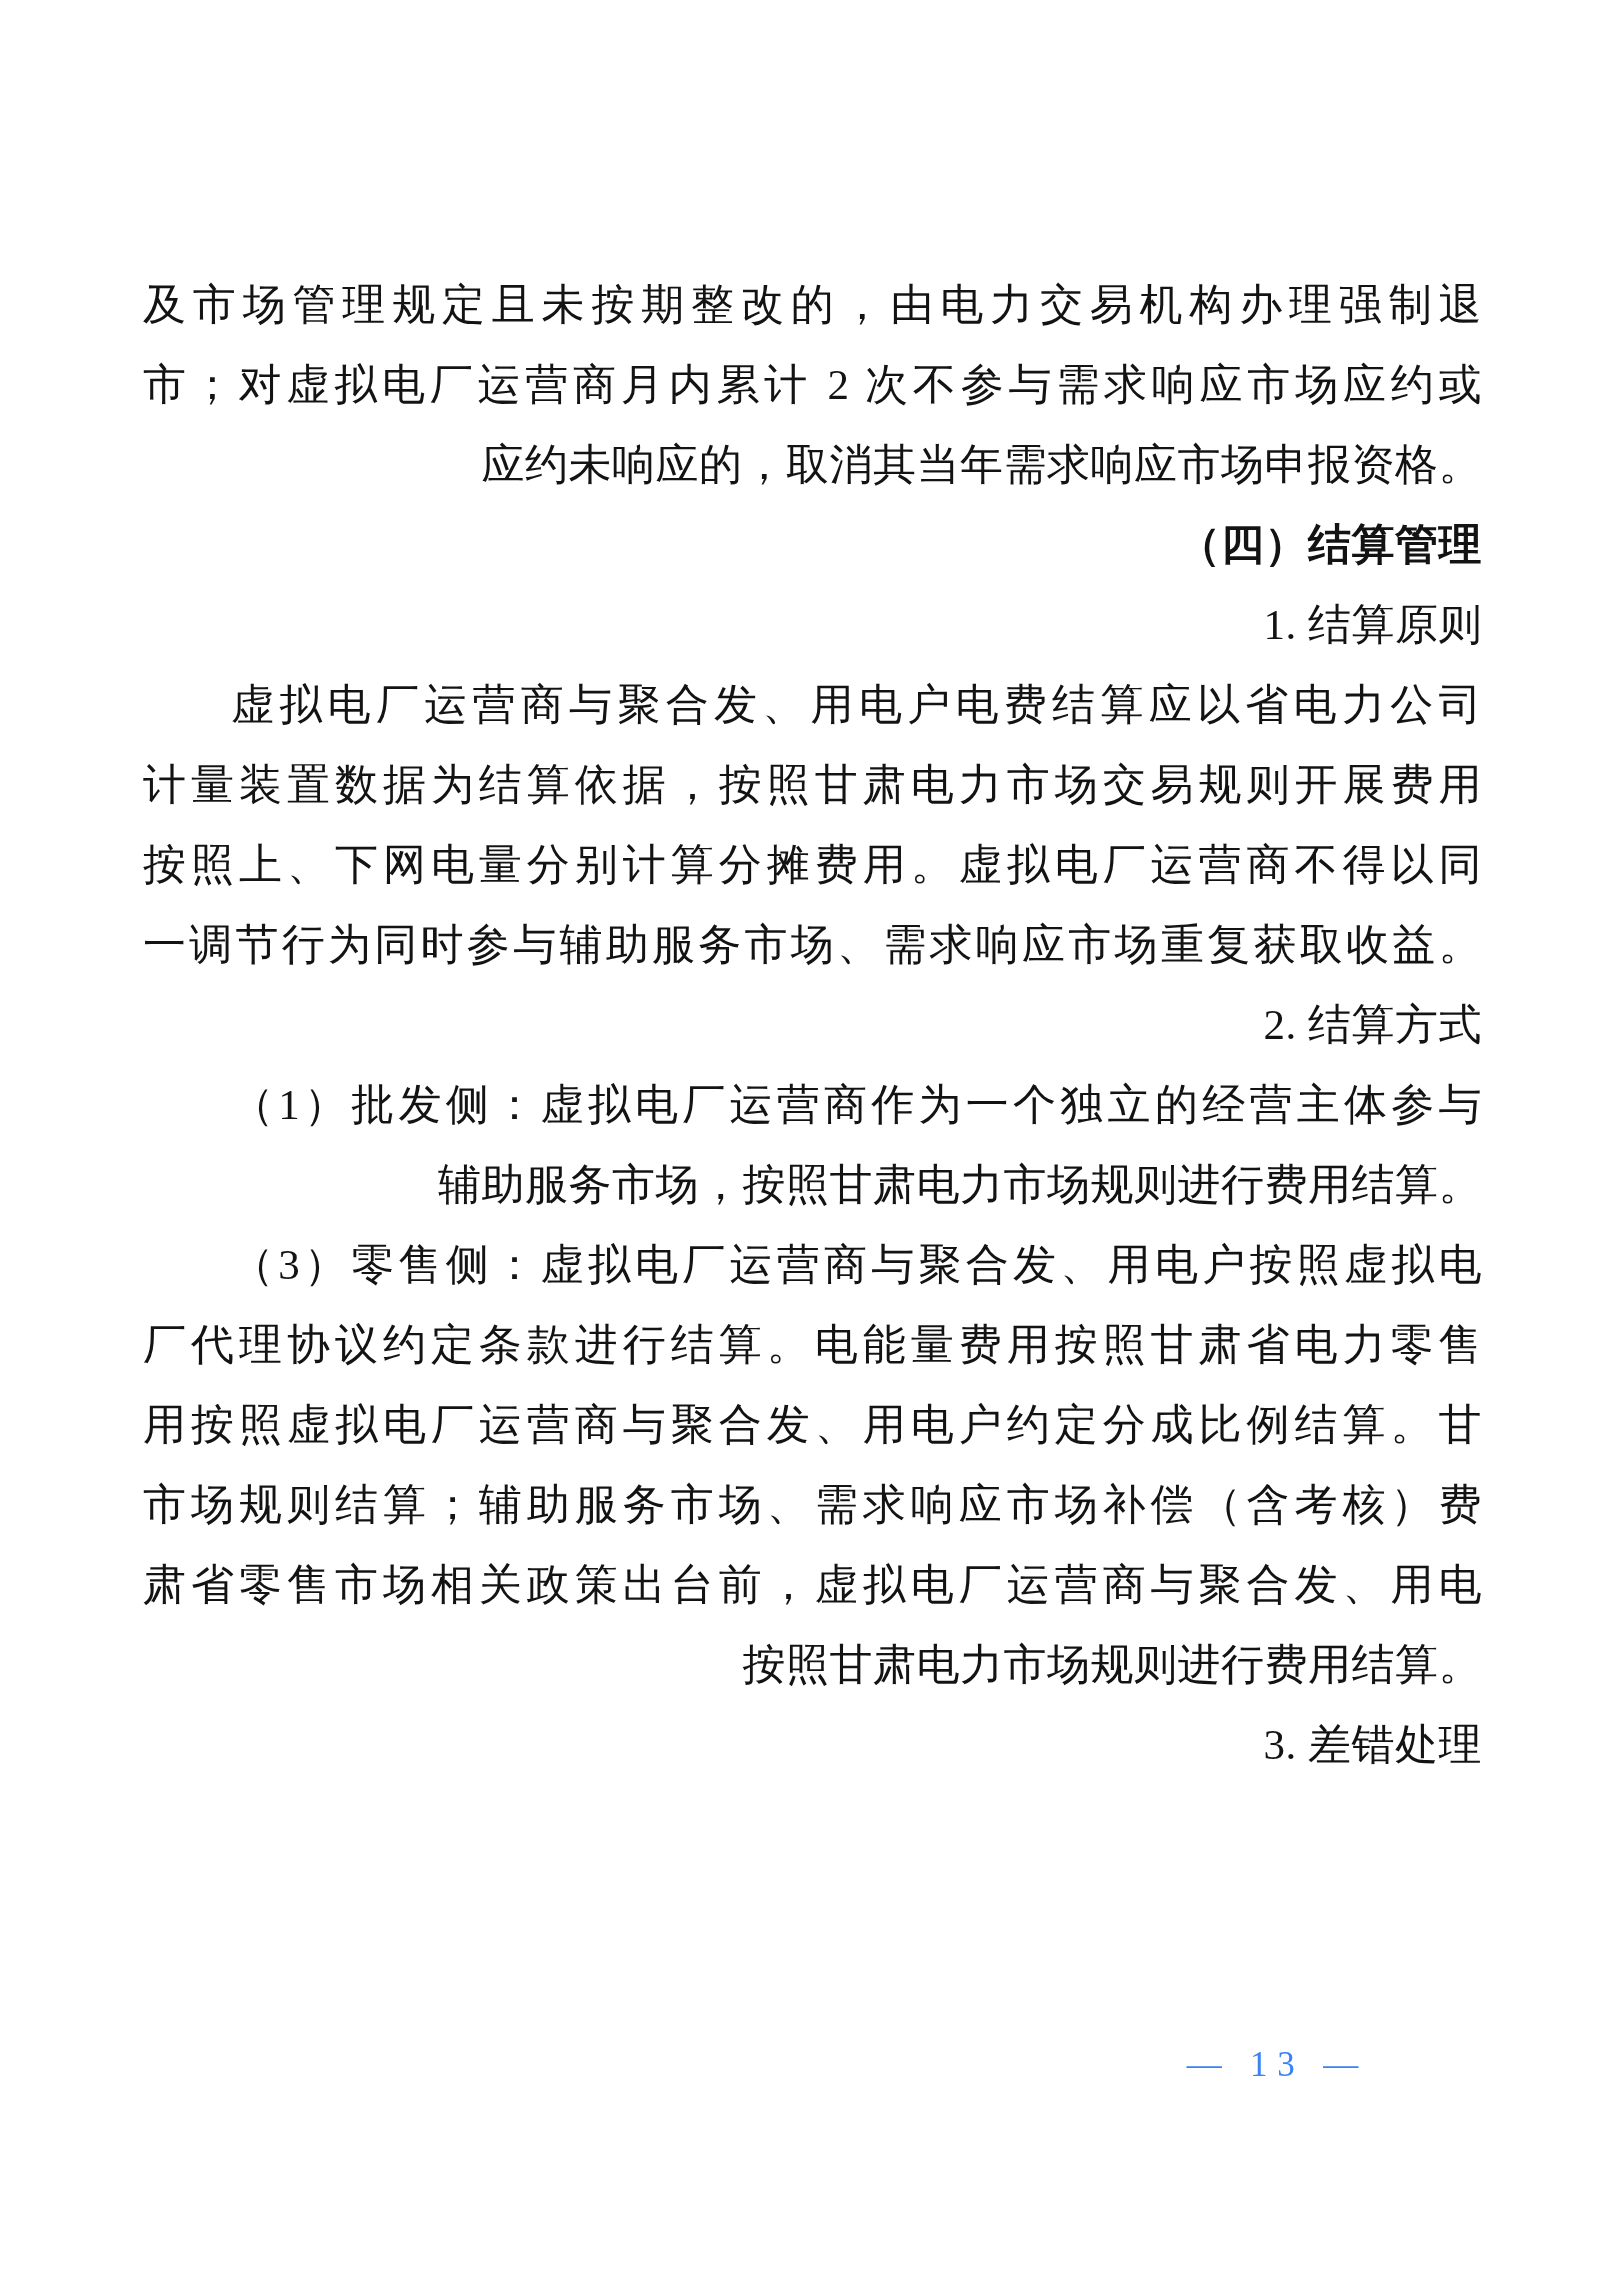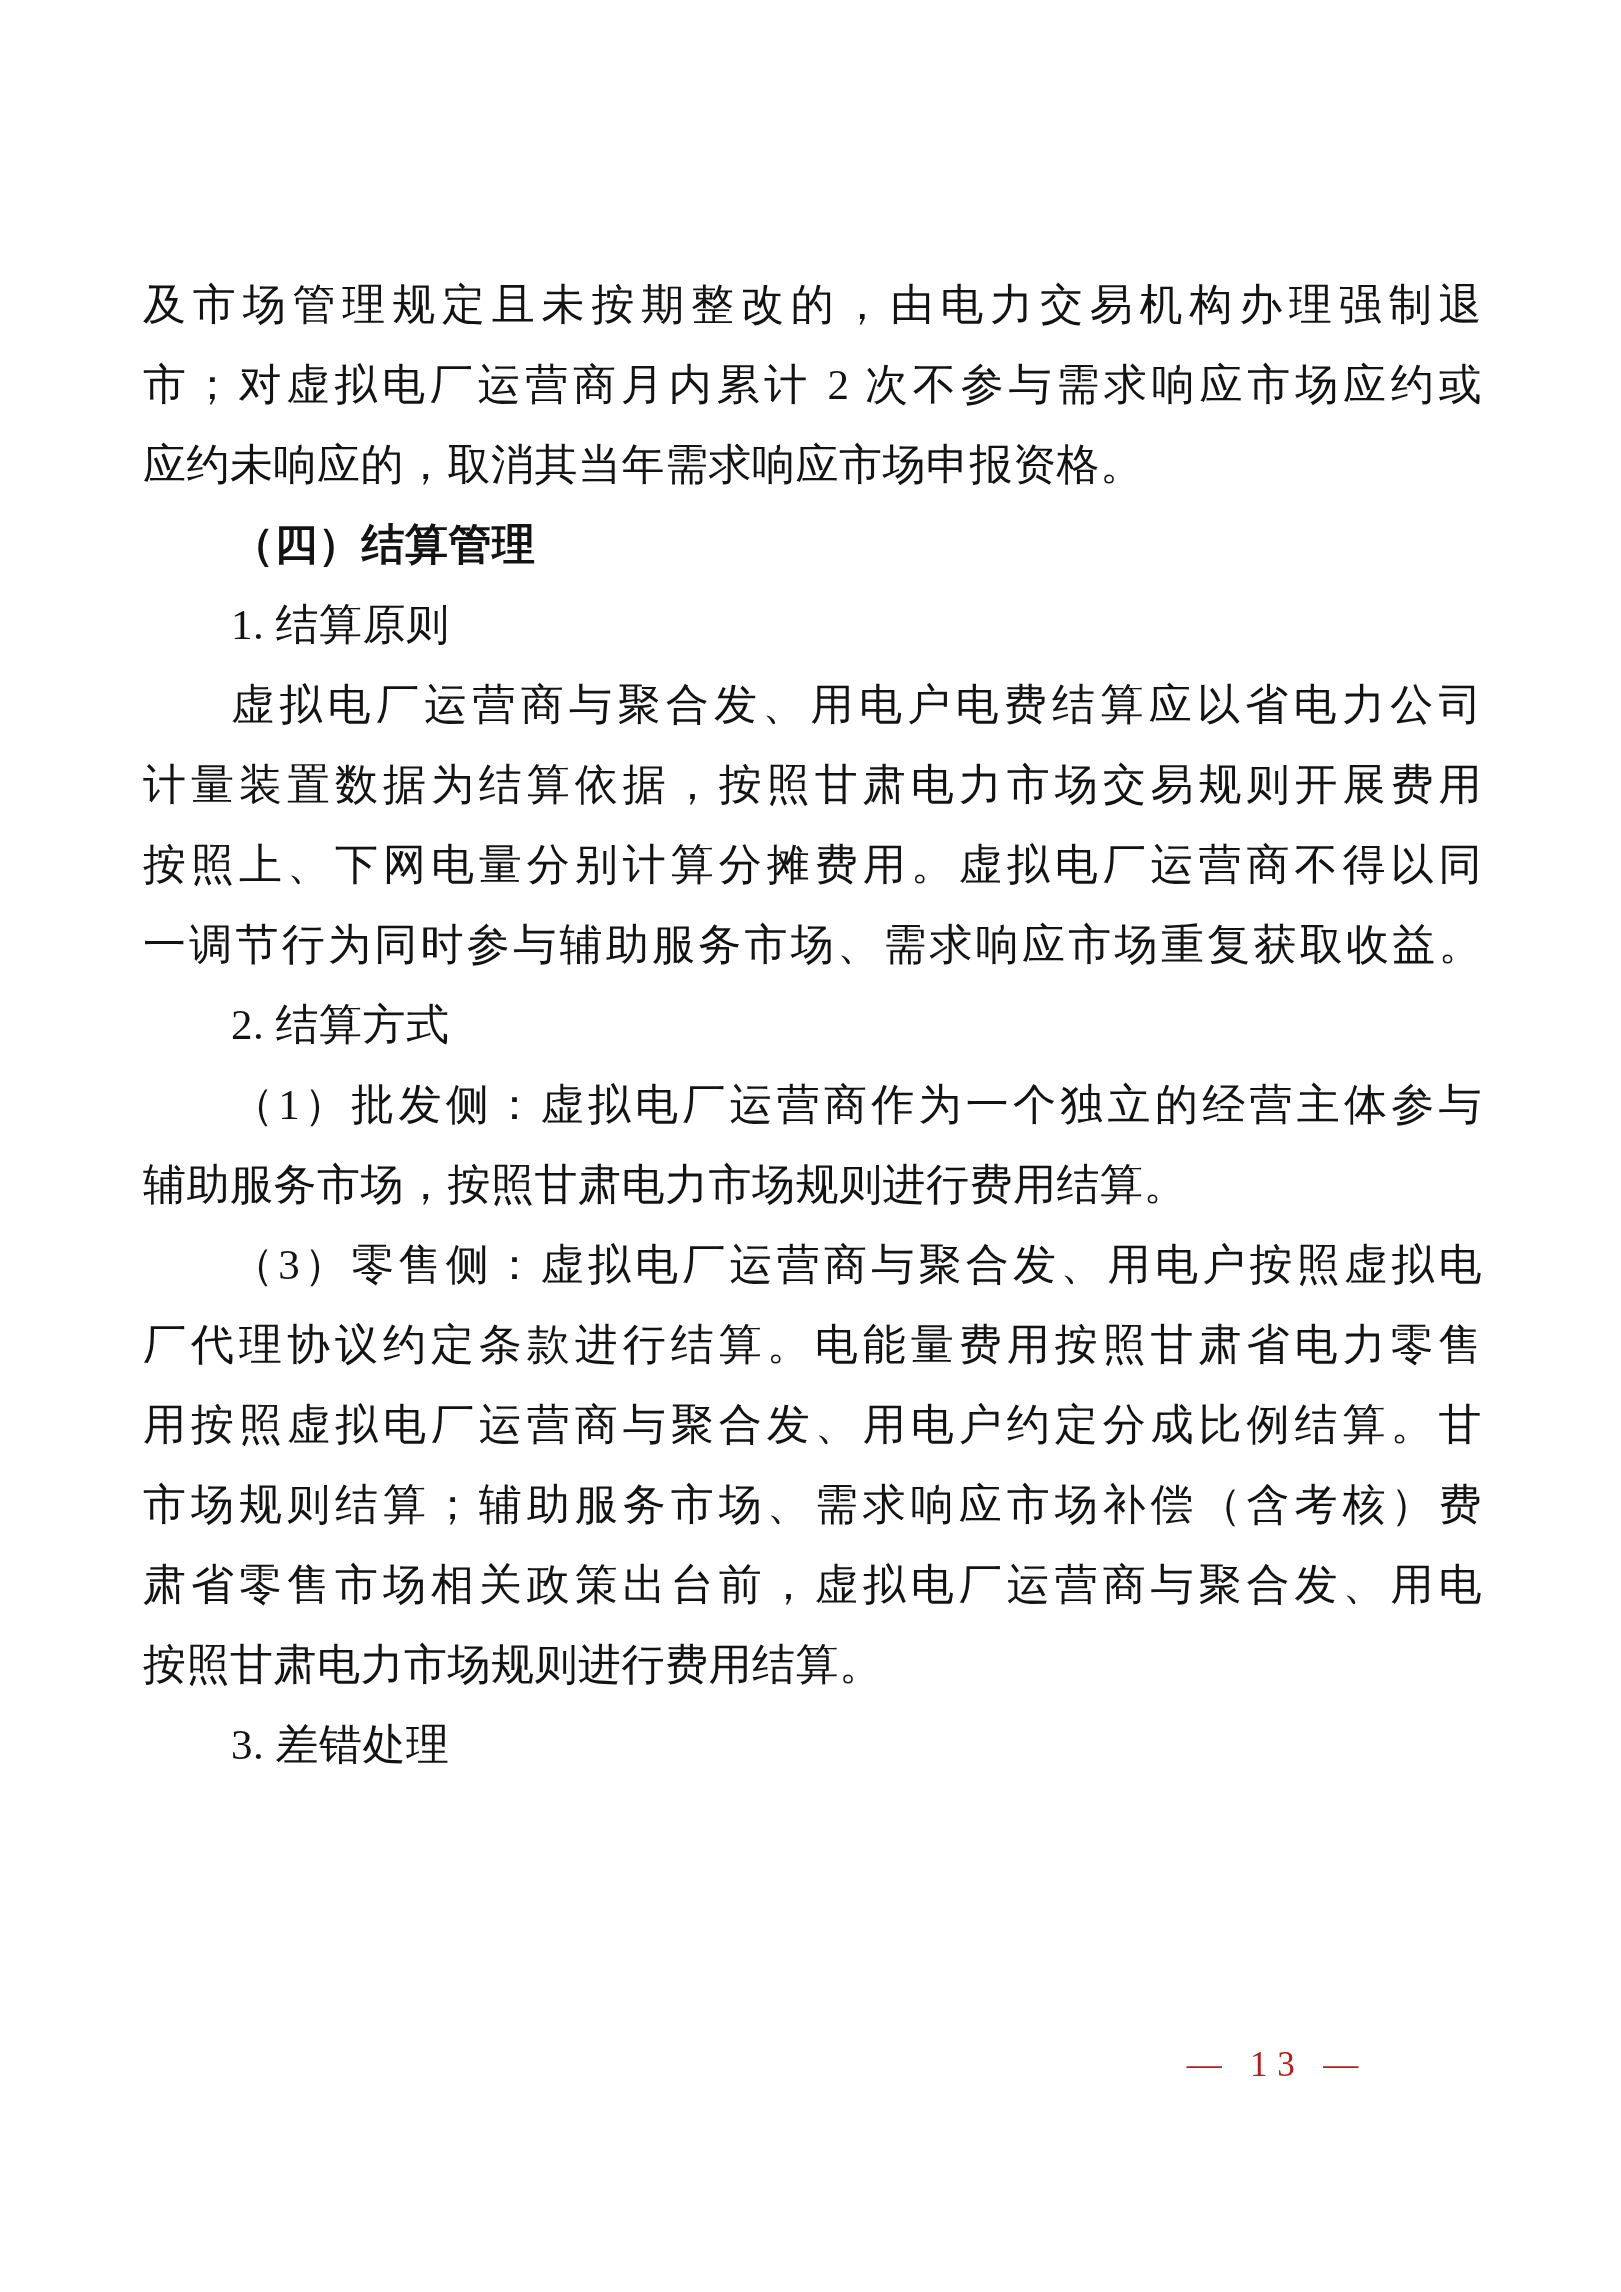--- a/index.html
+++ b/index.html
@@ -16,41 +16,41 @@
   .content {
     position: absolute;
     left: 143px;
     top: 265px;
     width: 1339px;
   }
   .line {
     font-size: 43px;
     height: 80px;
     line-height: 80px;
-    text-align: left;
+    text-align: right;
     white-space: normal;
     letter-spacing: 0.5px;
   }
   .line.justify {
     text-align: justify;
     text-align-last: justify;
   }
   .line.indent {
     text-indent: 88px;
   }
   .line.bold {
     font-weight: bold;
   }
   .page-num {
     position: absolute;
     right: 253px;
     bottom: 208px;
     font-size: 35px;
     letter-spacing: 9.8px;
-    color: #b91c1c;
+    color: #3b82f6;
     white-space: nowrap;
   }
 </style>
 </head>
 <body>
 
 <div class="page">
   <div class="content">
 
   <div class="line justify">及市场管理规定且未按期整改的，由电力交易机构办理强制退</div>

